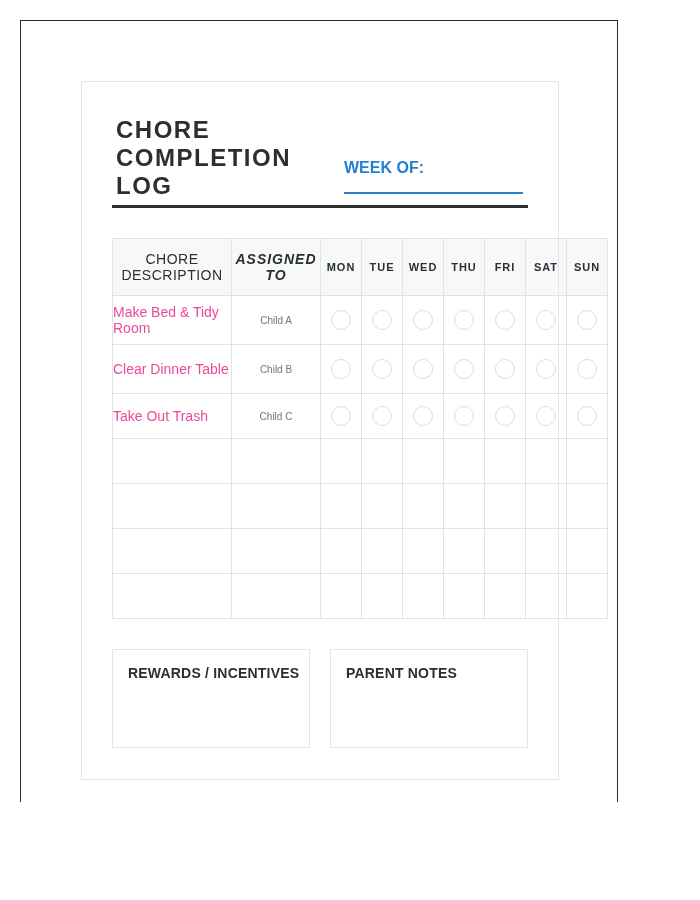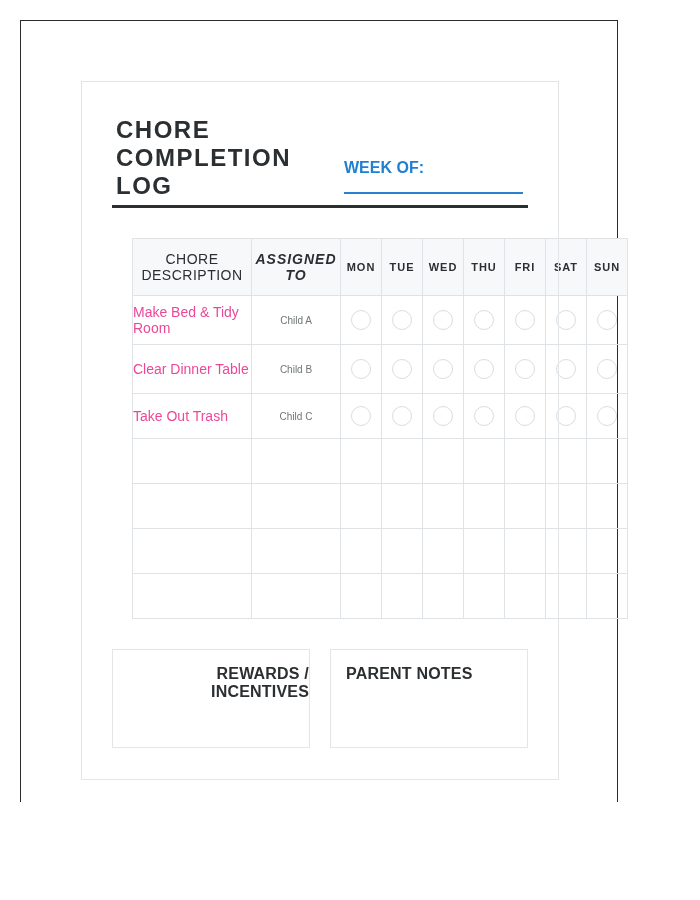--- a/index.html
+++ b/index.html
@@ -3,36 +3,36 @@
   <meta charset="utf-8">
   <style>
     html, body { margin: 0; padding: 0; background: #ffffff; }
     body { width: 700px; height: 900px; position: relative; overflow: hidden; font-family: "Liberation Sans", sans-serif; }
     .outer-frame { position: absolute; left: 20px; top: 20px; width: 598px; height: 782px; border-left: 1px solid #2b2b2b; border-right: 1px solid #2b2b2b; border-top: 1px solid #2b2b2b; box-sizing: border-box; }
     .page-card { position: absolute; left: 81px; top: 81px; width: 478px; height: 699px; border: 1px solid #e3e6e8; box-sizing: border-box; }
     .title { position: absolute; left: 112px; top: 112px; margin: 4px; font-size: 24px; font-weight: bold; letter-spacing: 1.5px; line-height: 28px; color: #2b2f31; width: 220px; }
     .week { position: absolute; left: 344px; top: 159px; font-size: 16px; font-weight: bold; color: #1f7fd1; }
     .week-line { position: absolute; left: 344px; top: 192px; width: 179px; height: 2px; background: #2a82cf; }
     .title-rule { position: absolute; left: 112px; top: 205px; width: 416px; height: 3px; background: #2b2f31; }
-    table.log { position: absolute; left: 112px; top: 238px; border-collapse: collapse; table-layout: fixed; width: 496px; margin-left: 20px; }
+    table.log { position: absolute; left: 112px; top: 238px; border-collapse: collapse; table-layout: fixed; width: 496px; }
     table.log th, table.log td { border: 1px solid #dfe3e6; padding: 0; }
     table.log th { background: #f6f8fa; height: 56px; color: #2b2f31; }
     th.th-chore { width: 118px; font-weight: normal; font-size: 14px; letter-spacing: 0.5px; color: #3a3f42; line-height: 16px; }
     th.th-assigned { width: 88px; font-weight: bold; font-size: 14px; letter-spacing: 1px; color: #6f7577; line-height: 16px; font-style: italic; }
     th.th-day { font-size: 11px; font-weight: bold; letter-spacing: 1px; }
     td.chore-cell { font-size: 14px; color: #ec4899; padding-left: 8px; line-height: 16px; }
     td.assigned-cell { font-size: 10px; color: #6f7577; text-align: center; }
     td.day-cell { text-align: center; }
     tr.filled td { height: 48px; }
     tr.filled.last td { height: 44px; }
     tr.empty td { height: 44px; }
     .circle { display: inline-block; width: 18px; height: 18px; border: 1px solid #dadde0; border-radius: 50%; vertical-align: middle; }
     .card-edge { position: absolute; left: 558px; top: 238px; width: 1px; height: 380px; background: #e3e6e8; }
     .box { position: absolute; top: 649px; width: 198px; height: 99px; border: 1px solid #e3e6e8; box-sizing: border-box; }
-    .box-label { position: absolute; left: 15px; top: 15px; font-size: 16px; font-weight: bold; color: #2b2f31; letter-spacing: 0.2px; text-align: right; }
+    .box-label { position: absolute; left: 15px; top: 15px; font-size: 14px; font-weight: bold; color: #2b2f31; letter-spacing: 0.2px; }
     .box-rewards { left: 112px; }
     .box-notes { left: 330px; }
   </style>
 </head>
 <body>
 
 <div class="outer-frame"></div>
 <div class="page-card"></div>
 
 <h1 class="title">

